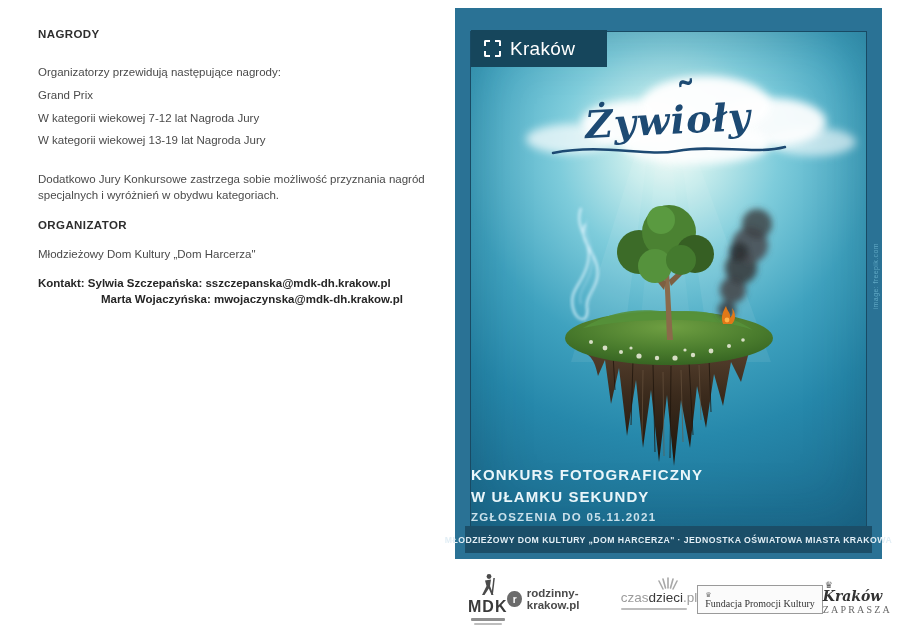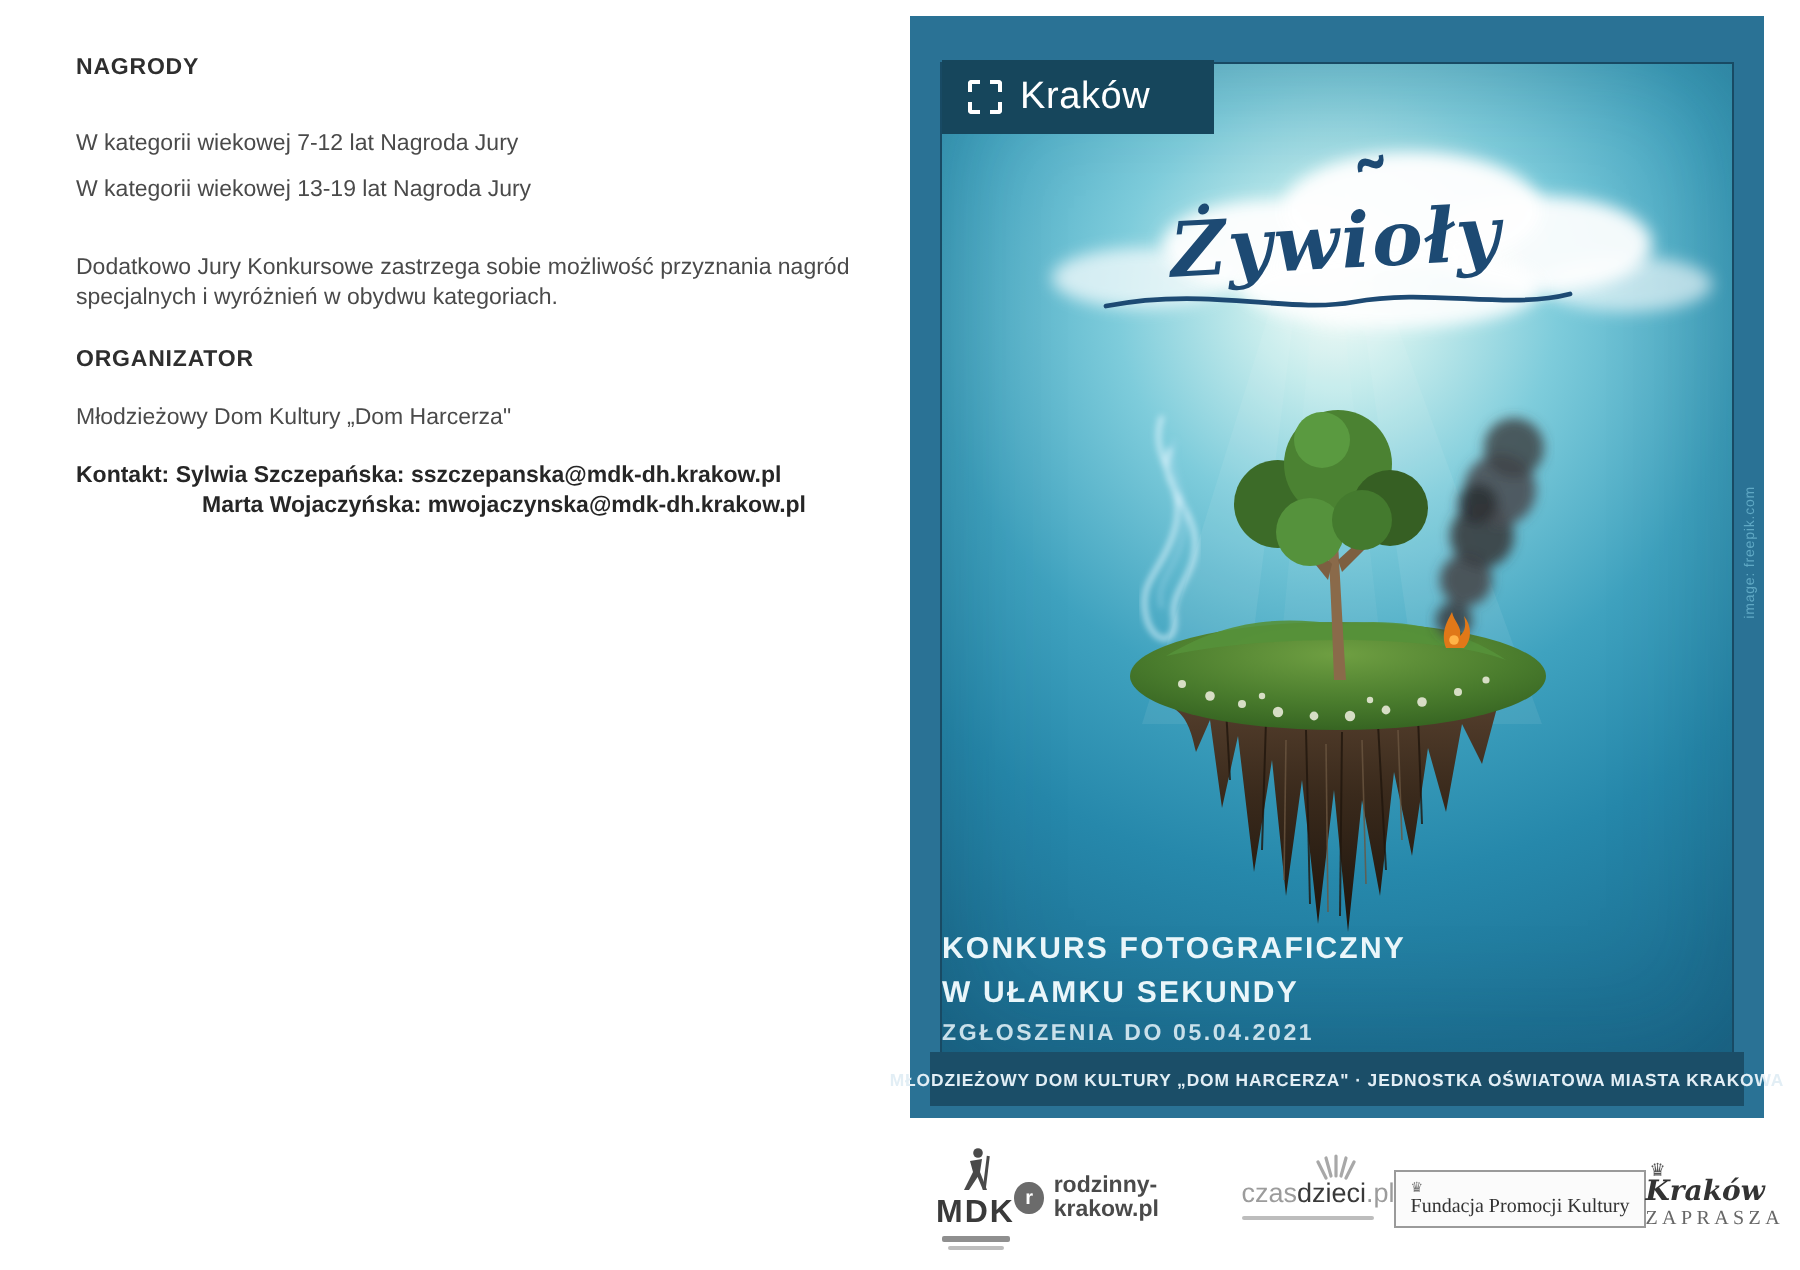--- a/index.html
+++ b/index.html
@@ -115,20 +115,22 @@
   .zaprasza-krakow { font-family:"DejaVu Serif", serif; font-style:italic; font-weight:700; font-size:14px; color:#333; }
   .zaprasza-label { font-family:"Liberation Serif", serif; font-size:10px; letter-spacing:2.2px; color:#666; margin-top:0; }
 </style>
 </head>
 <body>
 
 <div class="page">
 
   <div class="left-col">
     <div class="heading h-nagrody">NAGRODY</div>
+    <div class="line">Organizatorzy przewidują następujące nagrody:</div>
+    <div class="line">Grand Prix</div>
     <div class="line">W kategorii wiekowej 7-12 lat Nagroda Jury</div>
     <div class="line">W kategorii wiekowej 13-19 lat Nagroda Jury</div>
     <div class="note">Dodatkowo Jury Konkursowe zastrzega sobie możliwość przyznania nagród specjalnych i wyróżnień w obydwu kategoriach.</div>
     <div class="heading h-organizator">ORGANIZATOR</div>
     <div class="org-line">Młodzieżowy Dom Kultury „Dom Harcerza"</div>
     <div class="contact">
       <div>Kontakt: Sylwia Szczepańska: sszczepanska@mdk-dh.krakow.pl</div>
       <div class="contact-indent">Marta Wojaczyńska: mwojaczynska@mdk-dh.krakow.pl</div>
     </div>
   </div>
@@ -240,21 +242,21 @@
         </g>
         <g>
           <path d="M180,134 C177,126 181,120 183,116 C184,121 188,123 187,128 C190,125 190,122 189,118 C193,123 193,130 189,134 Z" fill="#e07818"></path>
           <circle cx="184" cy="130" r="2.4" fill="#ffb347"></circle>
         </g>
       </svg>
 
       <div class="headline-block">
         <div class="headline">KONKURS FOTOGRAFICZNY</div>
         <div class="headline">W UŁAMKU SEKUNDY</div>
-        <div class="deadline">ZGŁOSZENIA DO 05.04.2021</div>
+        <div class="deadline">ZGŁOSZENIA DO 05.11.2021</div>
       </div>
     </div>
 
     <div class="krakow-box">
       <span class="krakow-icon"></span>
       <span class="krakow-label">Kraków</span>
     </div>
 
     <div class="poster-strip">MŁODZIEŻOWY DOM KULTURY „DOM HARCERZA" · JEDNOSTKA OŚWIATOWA MIASTA KRAKOWA</div>
 

